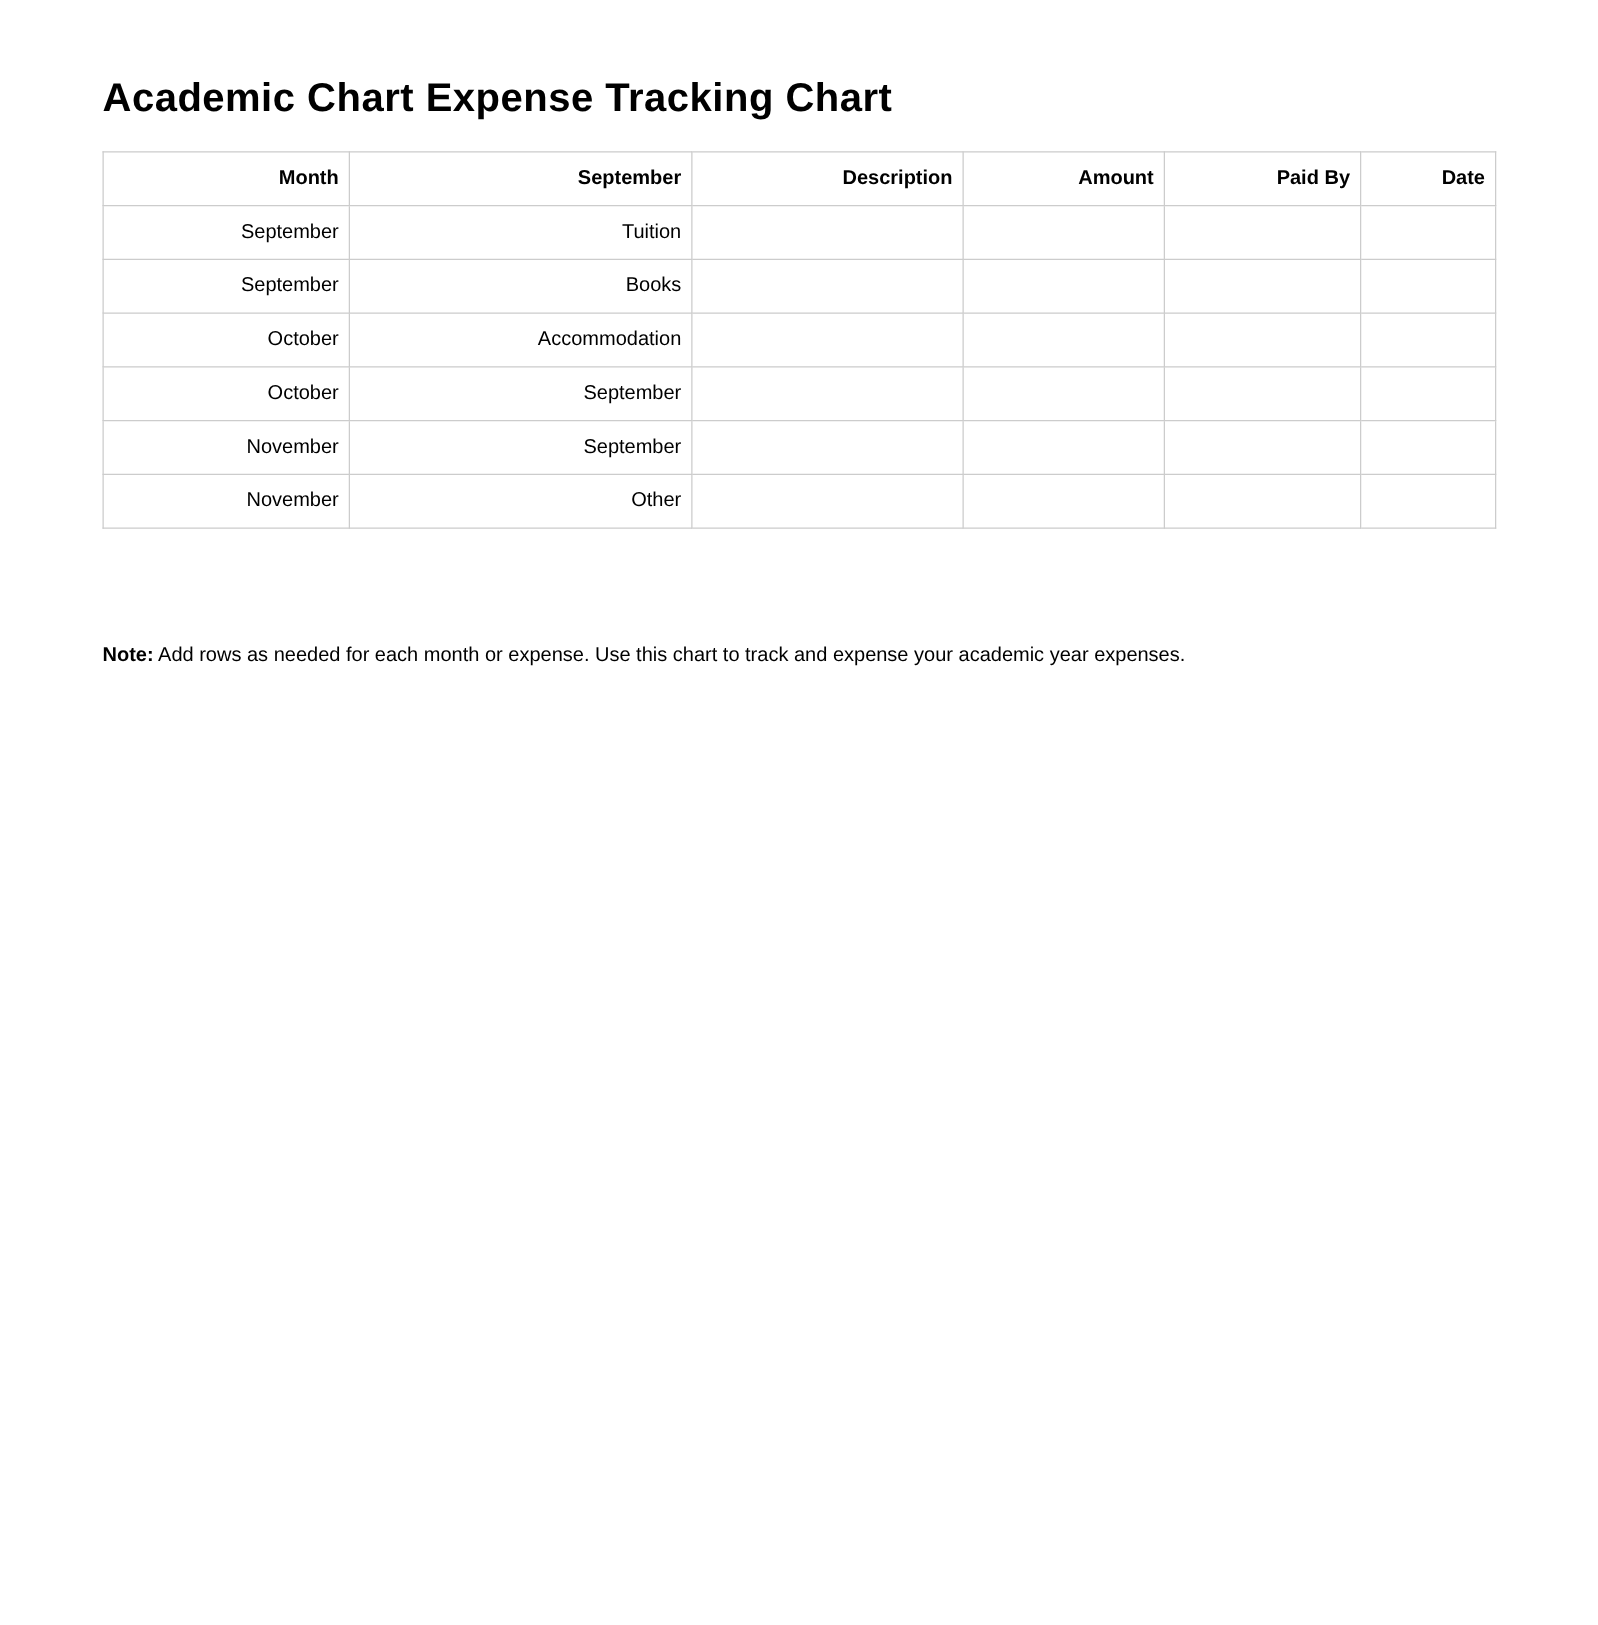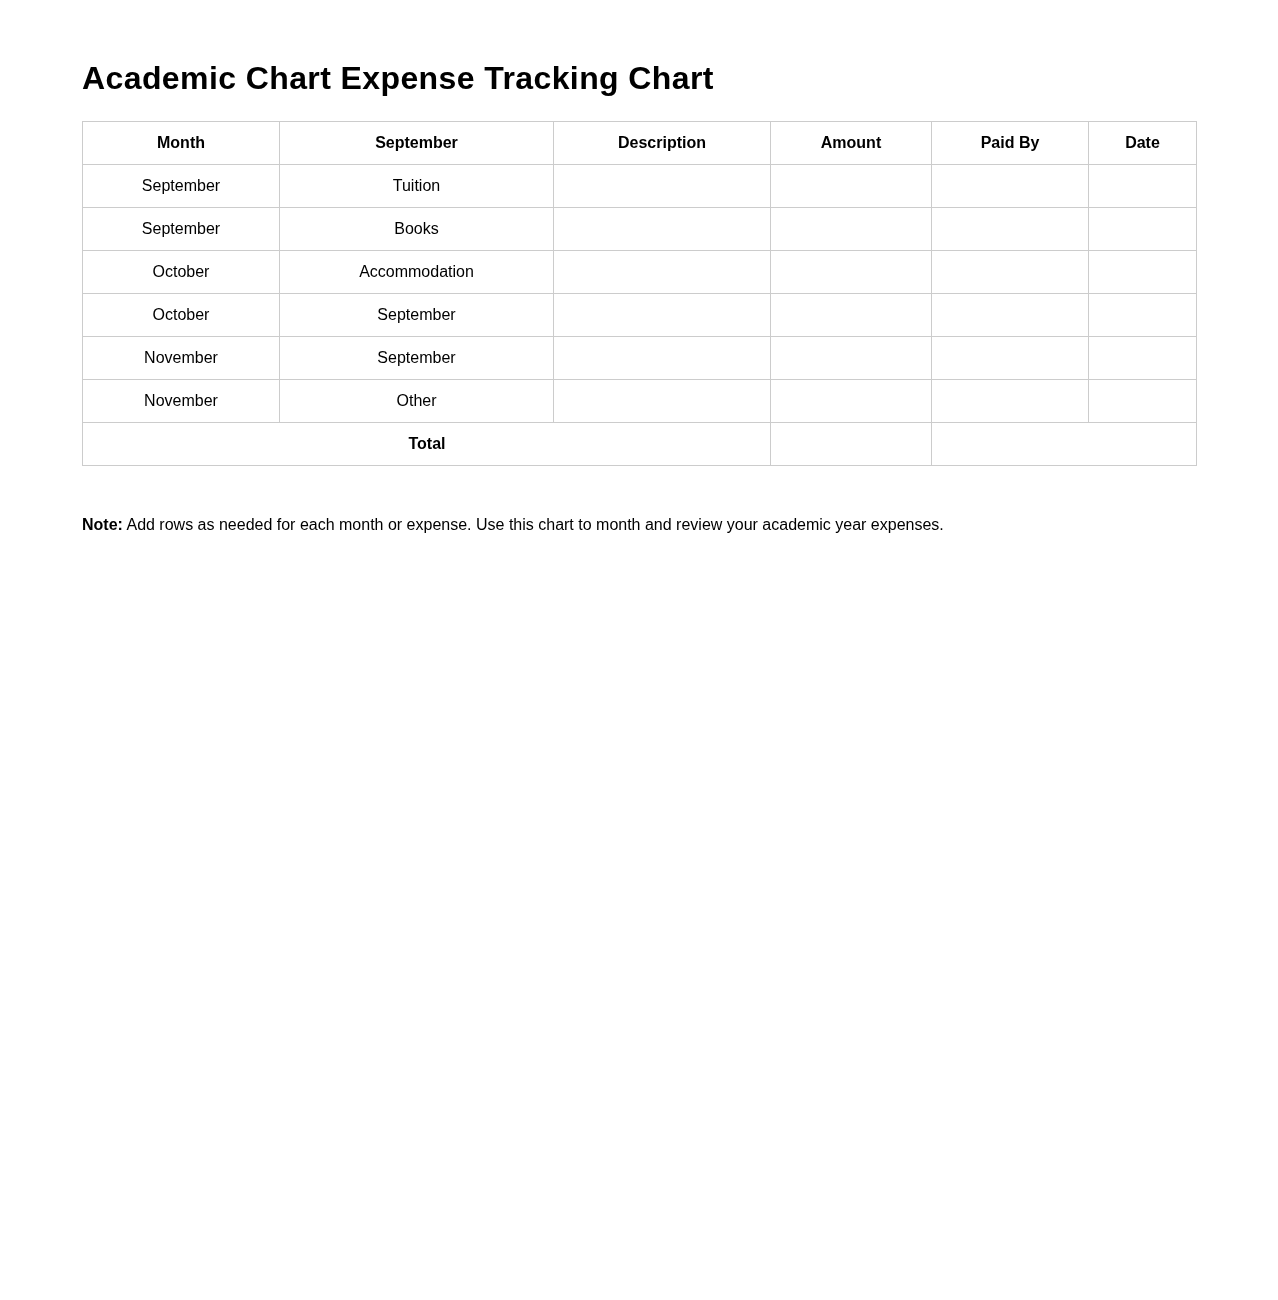--- a/index.html
+++ b/index.html
@@ -1,20 +1,20 @@
 <!DOCTYPE html>
 <html><head>
 <meta charset="utf-8">
 <style>
   html, body { margin: 0; padding: 0; background: #ffffff; }
   body { width: 1278px; height: 1300px; font-family: "Liberation Sans", sans-serif; color: #000; }
   .page { position: absolute; left: 82px; top: 56px; width: 1114px; }
   h1 { margin: 0; font-size: 32px; font-weight: bold; letter-spacing: 0.4px; line-height: 44px; height: 44px; }
   table { position: absolute; top: 65px; left: 0; width: 1114px; border-collapse: collapse; table-layout: fixed; }
-  td, th { border: 1px solid #cccccc; height: 42px; padding: 0 8px; font-size: 16px; text-align: center; vertical-align: middle; }
+  td, th { border: 1px solid #cccccc; height: 42px; padding: 0 8px; font-size: 16px; text-align: right; vertical-align: middle; }
   th { font-weight: bold; }
   .total-label { font-weight: bold; padding-left: 9px; }
   .note { position: absolute; top: 444px; left: 0; font-size: 16px; white-space: nowrap; }
   .note b { font-weight: bold; text-align: right; }
 </style>
 </head>
 <body>
 
 <div class="page">
   <h1>Academic Chart Expense Tracking Chart</h1>
@@ -80,22 +80,17 @@
         <td></td>
       </tr>
       <tr>
         <td>November</td>
         <td>Other</td>
         <td></td>
         <td></td>
         <td></td>
         <td></td>
       </tr>
-      <tr>
-        <td colspan="3" class="total-label">Total</td>
-        <td></td>
-        <td colspan="2"></td>
-      </tr>
     </tbody>
   </table>
 
-  <p class="note"><b>Note:</b><span> Add rows as needed for each month or expense. Use this chart to month and review your academic year expenses.</span></p>
+  <p class="note"><b>Note:</b><span> Add rows as needed for each month or expense. Use this chart to track and expense your academic year expenses.</span></p>
 </div>
 
 </body></html>

